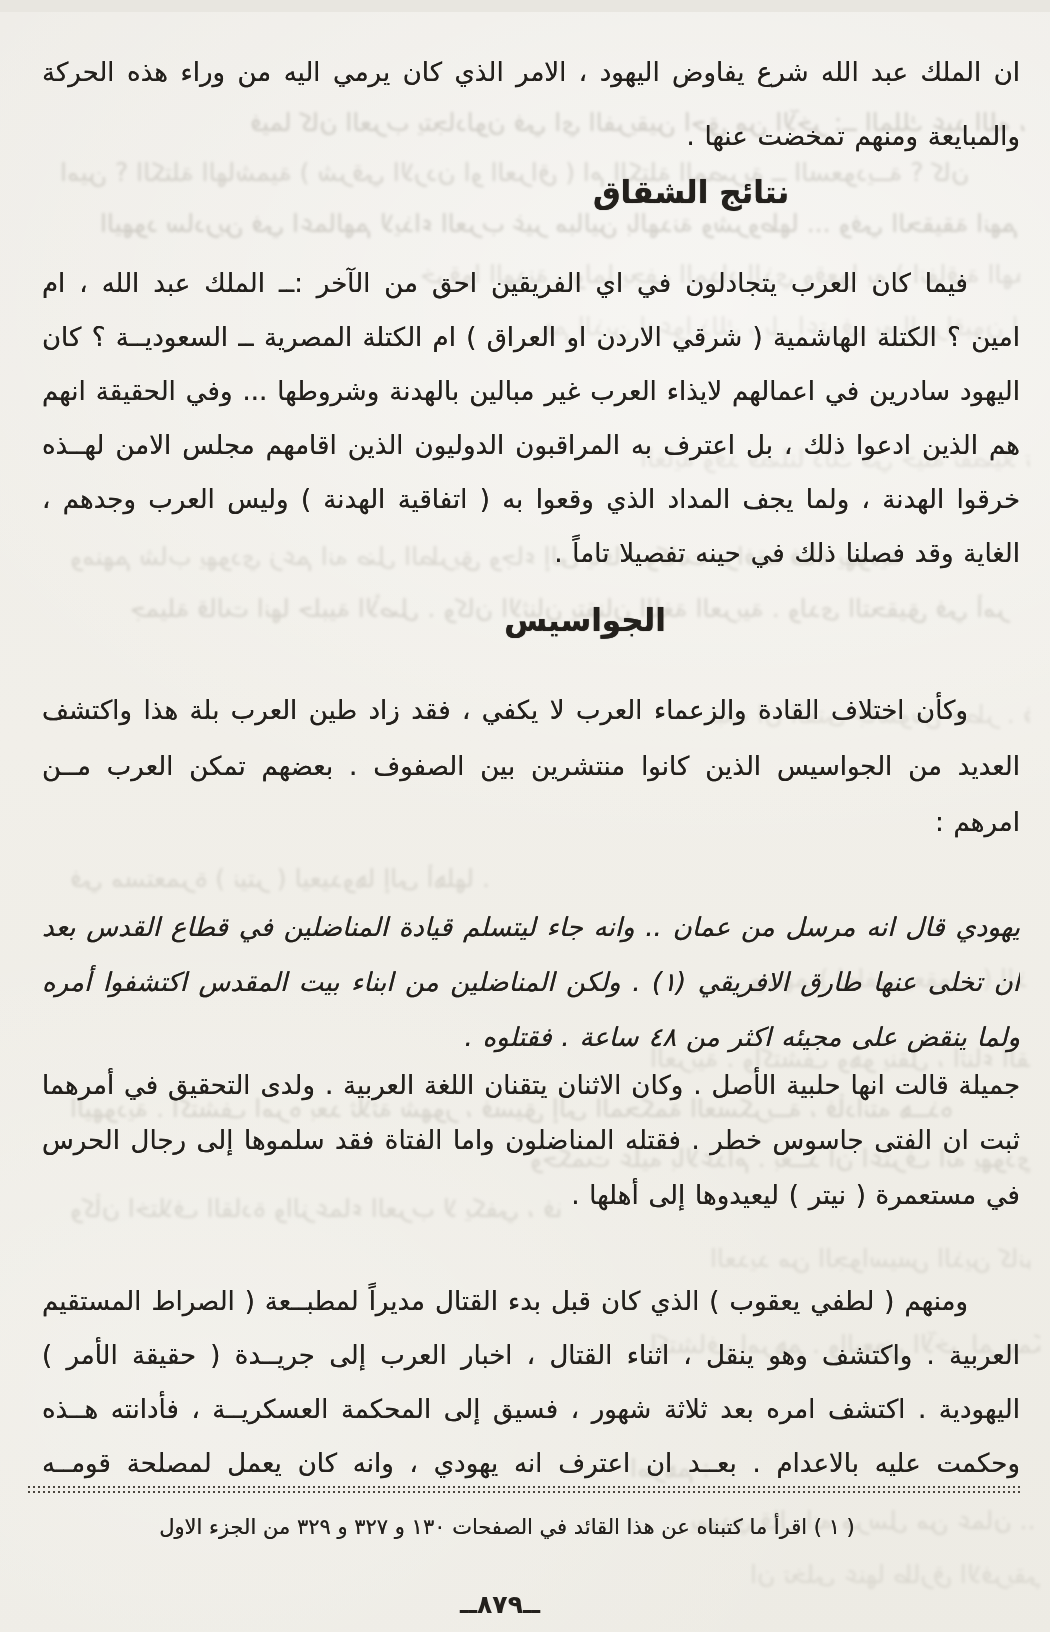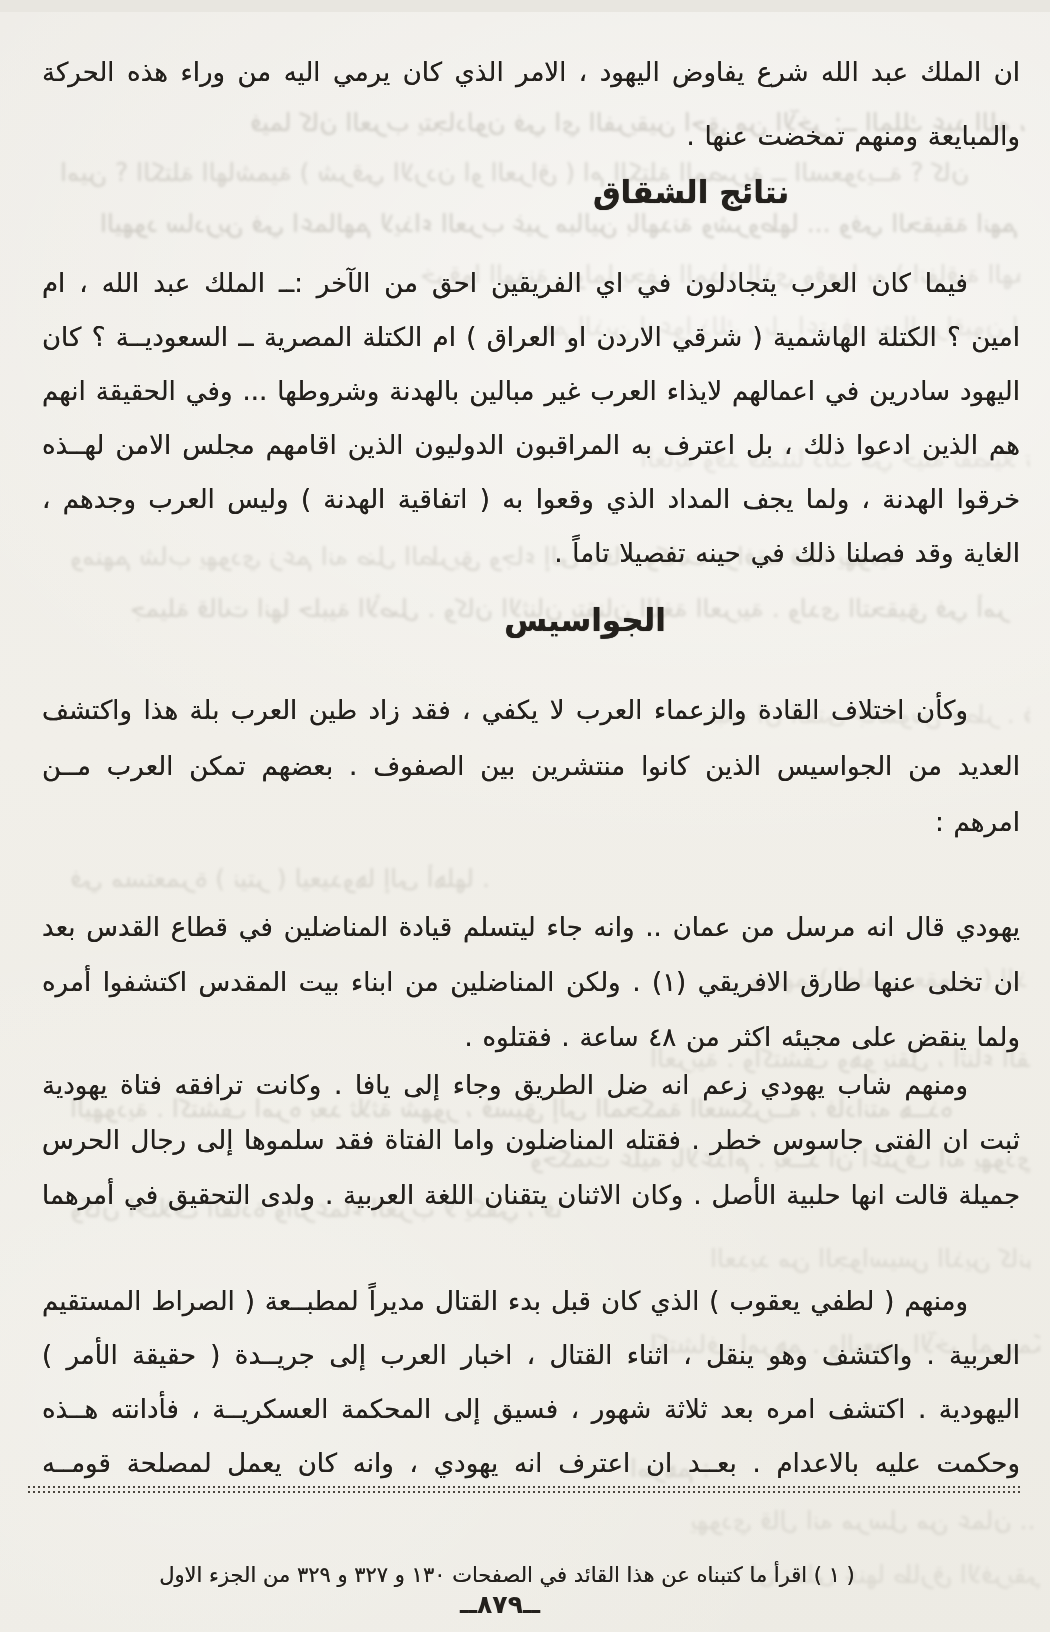--- a/index.html
+++ b/index.html
@@ -43,32 +43,32 @@
   .heading{
     position:absolute;right:30px;left:42px;
     font-size:31px;font-weight:bold;text-align:center;
     text-shadow:0 0 0.7px rgba(20,17,12,0.9);
   }
   .h-results{top:162px;transform:translateX(160px);}
   .h-spies{top:590px;transform:translateX(54px);}
   .p-intro{top:28px;}
   .p-debate{top:244px;}
   .p-spies-intro{top:670px;}
-  .p-amman{top:888px;}
+  .p-amman{top:888px;font-style:italic;}
   .p-couple{top:1046px;}
   .p-lutfi{top:1262px;}
   
   .separator{
     position:absolute;top:1474px;left:28px;width:994px;height:7px;
     background:
       repeating-linear-gradient(90deg,#4a453e 0 2px,transparent 2px 5px) top/100% 2px no-repeat,
       repeating-linear-gradient(90deg,#4a453e 0 2px,transparent 2px 5px) bottom/100% 2px no-repeat;
   }
   .footnote{
-    position:absolute;top:1546px;right:30px;left:42px;
+    position:absolute;top:1498px;right:30px;left:42px;
     font-size:21px;line-height:34px;text-align:center;
     transform:translateX(-24px);
     text-shadow:0 0 0.5px rgba(30,27,22,0.8);
   }
   .pagenum{
     position:absolute;top:1578px;right:30px;left:42px;
     font-size:25px;font-weight:bold;text-align:center;
     transform:translateX(-31px);letter-spacing:1px;
   }
 </style>
@@ -126,23 +126,23 @@
       <div class="line last">امرهم :</div>
     </div>
 
     <div class="para p-amman lh55">
       <div class="line">يهودي قال انه مرسل من عمان .. وانه جاء ليتسلم قيادة المناضلين في قطاع القدس بعد</div>
       <div class="line">ان تخلى عنها طارق الافريقي (١) . ولكن المناضلين من ابناء بيت المقدس اكتشفوا أمره</div>
       <div class="line last">ولما ينقض على مجيئه اكثر من ٤٨ ساعة . فقتلوه .</div>
     </div>
 
     <div class="para p-couple lh55">
-      <div class="line ind">ومنهم شاب يهودي زعم انه ضل الطريق وجاء إلى يافا . وكانت ترافقه فتاة يهودية</div>
+      <div class="line">جميلة قالت انها حلبية الأصل . وكان الاثنان يتقنان اللغة العربية . ولدى التحقيق في أمرهما</div>
       <div class="line">ثبت ان الفتى جاسوس خطر . فقتله المناضلون  واما الفتاة فقد سلموها إلى رجال الحرس</div>
-      <div class="line">جميلة قالت انها حلبية الأصل . وكان الاثنان يتقنان اللغة العربية . ولدى التحقيق في أمرهما</div>
+      <div class="line last">في مستعمرة ( نيتر ) ليعيدوها إلى أهلها .</div>
     </div>
 
     <div class="para p-lutfi">
       <div class="line ind">ومنهم ( لطفي يعقوب ) الذي كان قبل بدء القتال مديراً لمطبــعة ( الصراط المستقيم )</div>
       <div class="line">العربية . واكتشف وهو ينقل ، اثناء القتال ، اخبار العرب إلى جريــدة ( حقيقة الأمر )</div>
       <div class="line">اليهودية . اكتشف امره بعد ثلاثة شهور ، فسيق إلى المحكمة العسكريــة ، فأدانته هــذه</div>
       <div class="line">وحكمت عليه بالاعدام . بعــد ان اعترف انه يهودي ، وانه كان يعمل لمصلحة قومــه</div>
     </div>
 
   </div>

